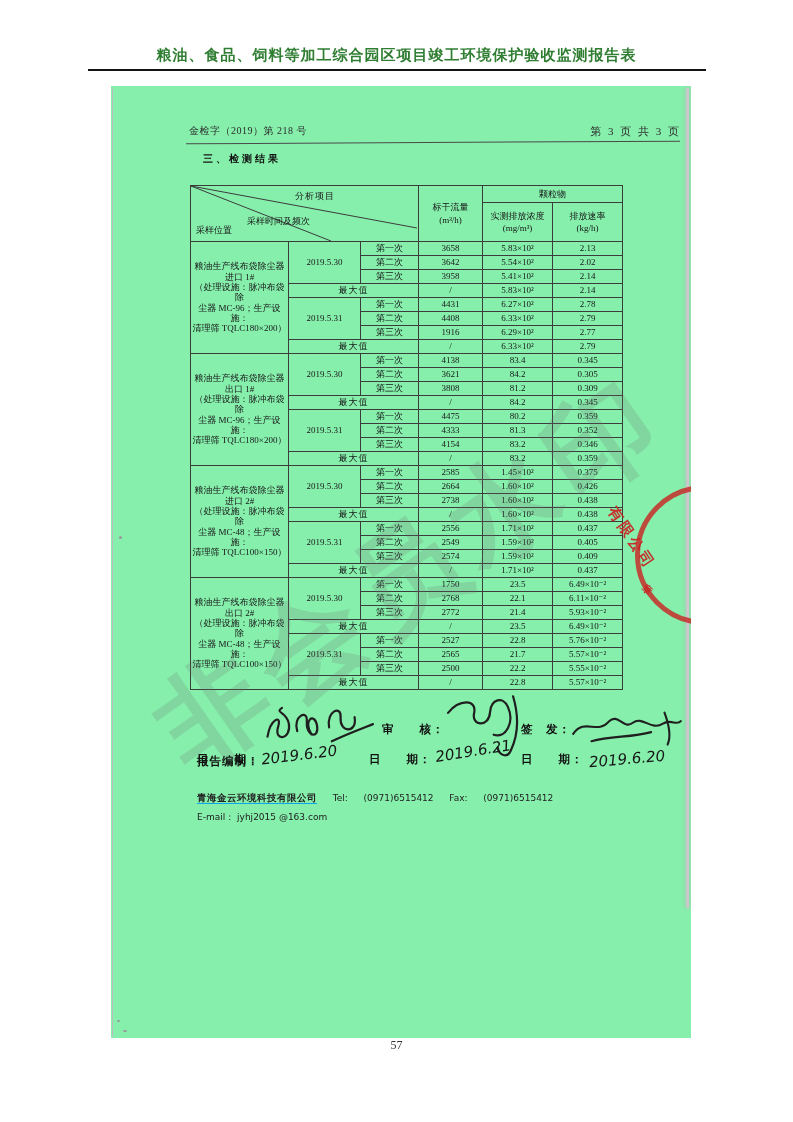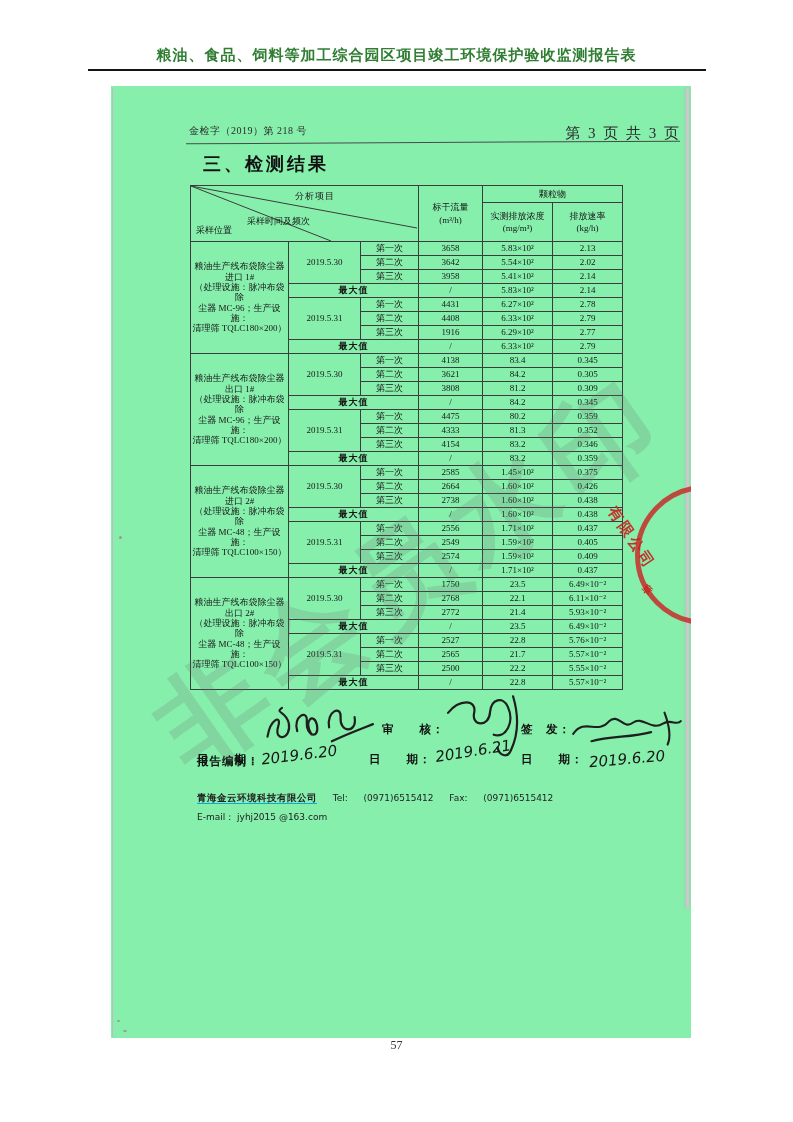--- a/index.html
+++ b/index.html
@@ -16,44 +16,44 @@
   .page-num{position:absolute;top:1038px;left:0;width:100%;text-align:center;font-size:12px;color:#333;}
 
   
   .scan{position:absolute;left:111px;top:86px;width:580px;height:952px;overflow:hidden;background:#86efac;}
   .scan-left-edge{position:absolute;left:1px;top:2px;width:1px;height:949px;background:#bcbcbc;}
   .scan-right-edge{position:absolute;left:575px;top:2px;width:3px;height:820px;background:#c9c9c9;box-shadow:0 0 4px #b5b5b5;}
   .speck{position:absolute;background:#9a9a9a;border-radius:50%;}
 
   .scan-head{position:absolute;top:38px;left:78px;width:492px;font-size:10px;color:#2b2b2b;}
   .scan-doc-number{float:left;letter-spacing:0.5px;}
-  .scan-page-info{float:right;font-size:15px;letter-spacing:2px;}
+  .scan-page-info{float:right;font-size:11px;letter-spacing:2px;}
   .scan-head-rule{position:absolute;top:56px;left:75px;width:494px;height:1px;background:#4a4a4a;transform:rotate(-0.3deg);}
 
-  .section-title{position:absolute;top:66px;left:92px;font-size:18px;font-weight:bold;letter-spacing:3px;color:#111;}
+  .section-title{position:absolute;top:66px;left:92px;font-size:10px;font-weight:bold;letter-spacing:3px;color:#111;}
 
   
   table.results{
     position:absolute;left:79px;top:99px;width:432px;table-layout:fixed;
     border-collapse:collapse;font-size:9px;color:#161616;z-index:2;
   }
   table.results td{border:1px solid #3c3c3c;text-align:center;vertical-align:middle;padding:0;line-height:1.15;}
   table.results thead td{height:auto;}
   table.results tbody td{height:13px;}
   td.diag{position:relative;padding:0;}
   .diag-box{position:relative;width:100%;height:55px;}
   .diag-box svg{position:absolute;left:0;top:0;}
   .diag-top{position:absolute;left:104px;top:5px;letter-spacing:1px;}
   .diag-mid{position:absolute;left:56px;top:30px;}
   .diag-bot{position:absolute;left:5px;top:39px;}
   .hcell{line-height:1.35;}
   td.h-part{height:20px;}
   td.h-sub{height:32px;}
   td.loc{font-size:9px;line-height:1.55;padding:2px 1px;}
-  td.max-label-cell{letter-spacing:1px;font-weight:bold;}
+  td.max-label-cell{letter-spacing:1px;}
 
   
   .watermark{
     position:absolute;left:300px;top:488px;transform:translate(-50%,-50%) rotate(-35deg);
     font-size:108px;font-weight:bold;letter-spacing:10px;white-space:nowrap;
     color:rgba(110,110,110,0.20);z-index:5;pointer-events:none;
   }
 
   
   .stamp-ring{

